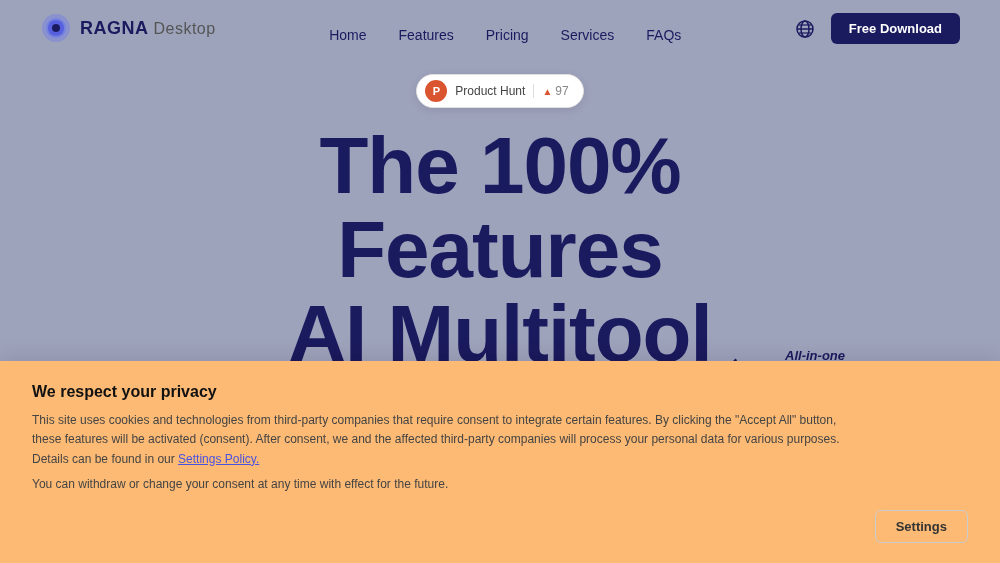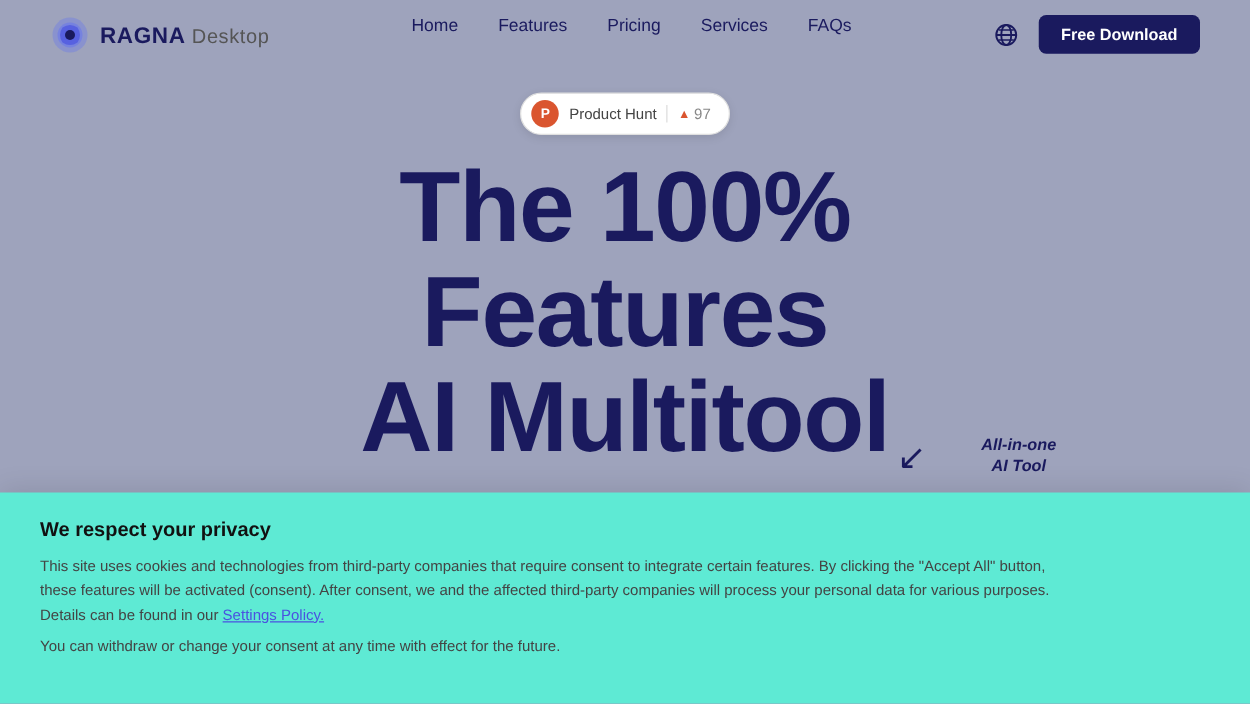--- a/index.html
+++ b/index.html
@@ -8,21 +8,21 @@
       background: #9ea3bc;
       width: 1000px;
       height: 563px;
       overflow: hidden;
       position: relative;
     }
 
     
     .navbar {
       display: flex;
-      align-items: flex-start;
+      align-items: flex-end;
       justify-content: space-between;
       padding: 12px 40px;
       background: transparent;
       position: relative;
       z-index: 10;
     }
     .logo-area {
       display: flex;
       align-items: center;
       gap: 8px;
@@ -202,21 +202,21 @@
       color: #1a1a5e;
       margin-right: 40px;
     }
 
     
     .cookie-banner {
       position: absolute;
       bottom: 0;
       left: 0;
       right: 0;
-      background: #5eead4;
+      background: #fdba74;
       padding: 22px 32px 20px 32px;
       z-index: 100;
       box-shadow: 0 -4px 20px rgba(0,0,0,0.1);
     }
     .cookie-title {
       font-size: 16px;
       font-weight: 700;
       color: #111;
       margin-bottom: 10px;
     }
@@ -349,14 +349,15 @@
   </div>
 </div>
 
 <div class="cookie-banner">
   <div class="cookie-title">We respect your privacy</div>
   <p class="cookie-body">
     <span>This site uses cookies and technologies from third-party companies that require consent to integrate certain features. By clicking the "Accept All" button, these features will be activated (consent). After consent, we and the affected third-party companies will process your personal data for various purposes. Details can be found in our </span><a href="#">Settings Policy.</a>
   </p>
   <p class="cookie-line2">You can withdraw or change your consent at any time with effect for the future.</p>
   <div class="cookie-actions">
+    <button class="cookie-settings-btn">Settings</button>
   </div>
 </div>
 
 </body></html>

